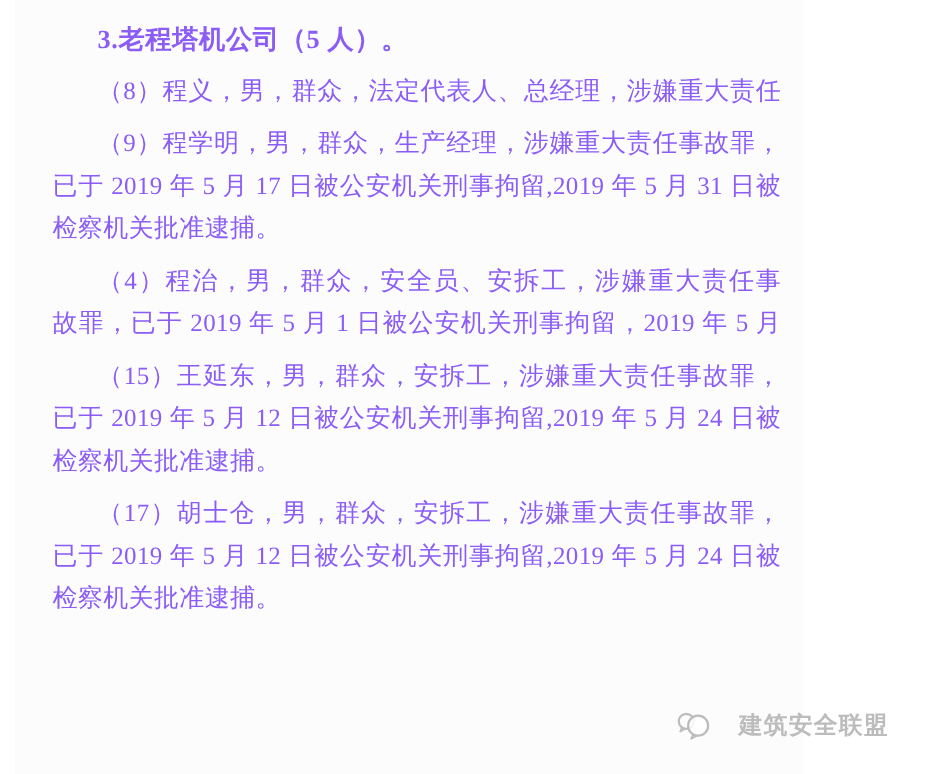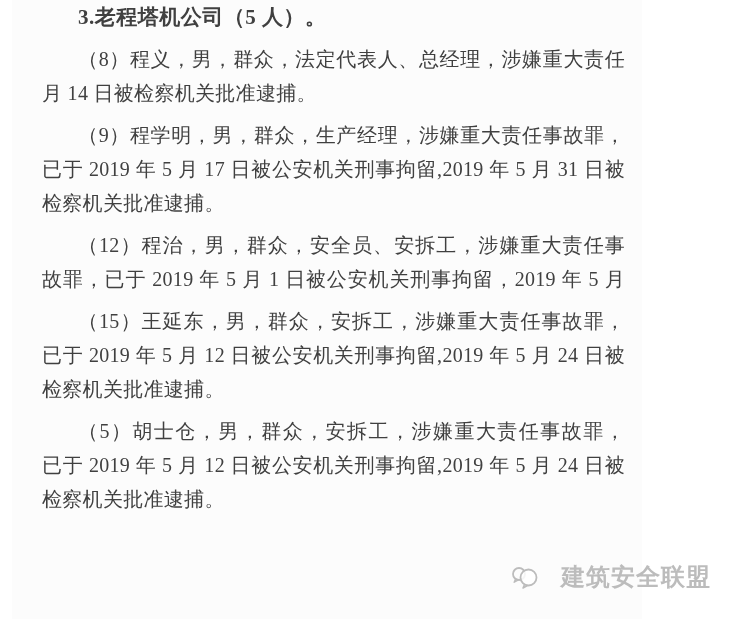--- a/index.html
+++ b/index.html
@@ -15,23 +15,23 @@
     position: absolute;
     left: 12px;
     top: 0;
     width: 630px;
     height: 619px;
     background: #fcfcfc;
   }
   .text-block {
     position: absolute;
     left: 42px;
-    top: 2px;
+    top: 16px;
     width: 599px;
-    color: #404040;
+    color: #8b5cf6;
   }
   .heading {
     font-size: 21px;
     font-weight: bold;
     line-height: 30px;
     padding-left: 36px;
     margin: 0 0 10px 0;
     letter-spacing: 0.5px;
   }
   .para {
@@ -53,62 +53,61 @@
     text-align-last: left;
   }
   .watermark {
     position: absolute;
     right: 42px;
     bottom: 26px;
     display: flex;
     align-items: center;
     gap: 23px;
     color: #bcbcbc;
-    font-size: 24px;
+    font-size: 19px;
     font-weight: bold;
     letter-spacing: 1px;
     user-select: none;
   }
   .watermark svg {
     display: block;
   }
 </style>
 </head>
 <body>
 
 <div class="scan-area"></div>
 
 <div class="text-block">
 
   <div class="heading">3.老程塔机公司（5 人）。</div>
 
   <div class="para">
     <div class="line first">（8）程义，男，群众，法定代表人、总经理，涉嫌重大责任</div>
-    <div class="line last">月 14 日被检察机关批准逮捕。</div>
   </div>
 
   <div class="para">
     <div class="line first">（9）程学明，男，群众，生产经理，涉嫌重大责任事故罪，</div>
     <div class="line">已于 2019 年 5 月 17 日被公安机关刑事拘留,2019 年 5 月 31 日被</div>
     <div class="line last">检察机关批准逮捕。</div>
   </div>
 
   <div class="para">
-    <div class="line first">（12）程治，男，群众，安全员、安拆工，涉嫌重大责任事</div>
+    <div class="line first">（4）程治，男，群众，安全员、安拆工，涉嫌重大责任事</div>
     <div class="line">故罪，已于 2019 年 5 月 1 日被公安机关刑事拘留，2019 年 5 月</div>
   </div>
 
   <div class="para">
     <div class="line first">（15）王延东，男，群众，安拆工，涉嫌重大责任事故罪，</div>
     <div class="line">已于 2019 年 5 月 12 日被公安机关刑事拘留,2019 年 5 月 24 日被</div>
     <div class="line last">检察机关批准逮捕。</div>
   </div>
 
   <div class="para">
-    <div class="line first">（5）胡士仓，男，群众，安拆工，涉嫌重大责任事故罪，</div>
+    <div class="line first">（17）胡士仓，男，群众，安拆工，涉嫌重大责任事故罪，</div>
     <div class="line">已于 2019 年 5 月 12 日被公安机关刑事拘留,2019 年 5 月 24 日被</div>
     <div class="line last">检察机关批准逮捕。</div>
   </div>
 
 </div>
 
 <div class="watermark">
   <span>
     <svg width="27" height="23" viewBox="0 0 27 23" fill="none" xmlns="http://www.w3.org/2000/svg">
       <circle cx="8" cy="8" r="6" stroke="#bcbcbc" stroke-width="1.8" fill="none"></circle>

